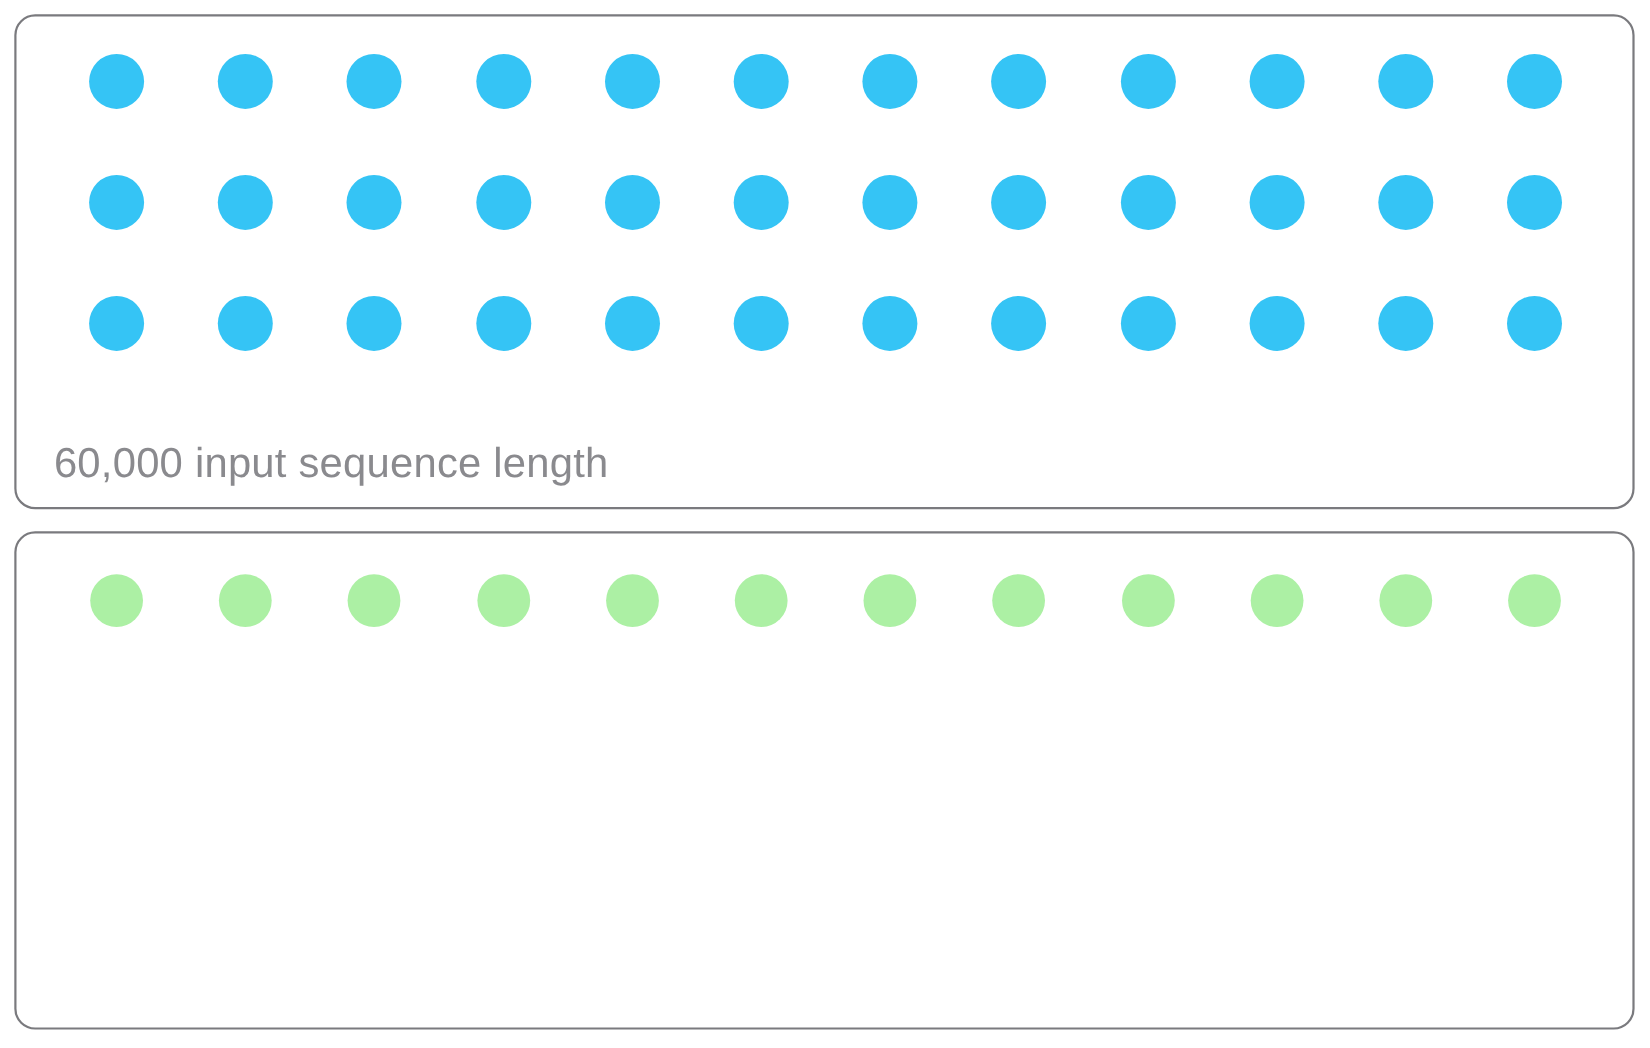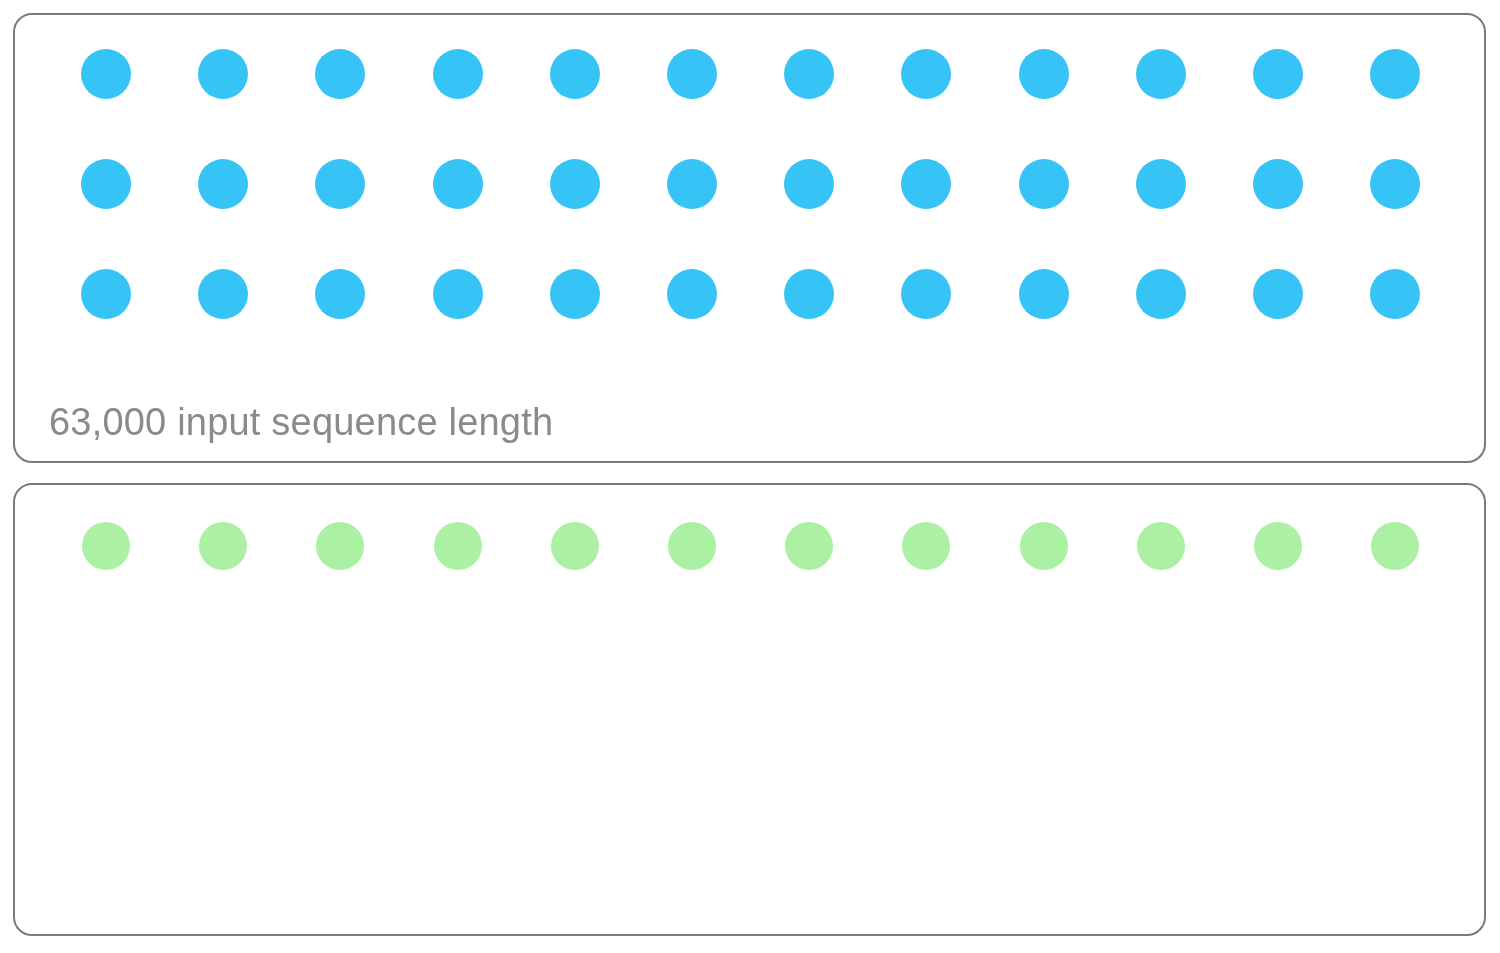--- a/index.html
+++ b/index.html
@@ -136,21 +136,21 @@
           <div class="dot dot-blue" style="background: rgb(53, 196, 245); width: 50px; height: 50px; left: 534.8px;"></div>
           <div class="dot dot-blue" style="background: rgb(53, 196, 245); width: 50px; height: 50px; left: 652px;"></div>
           <div class="dot dot-blue" style="background: rgb(53, 196, 245); width: 50px; height: 50px; left: 769.2px;"></div>
           <div class="dot dot-blue" style="background: rgb(53, 196, 245); width: 50px; height: 50px; left: 886.4px;"></div>
           <div class="dot dot-blue" style="background: rgb(53, 196, 245); width: 50px; height: 50px; left: 1003.6px;"></div>
           <div class="dot dot-blue" style="background: rgb(53, 196, 245); width: 50px; height: 50px; left: 1120.8px;"></div>
           <div class="dot dot-blue" style="background: rgb(53, 196, 245); width: 50px; height: 50px; left: 1238px;"></div>
           <div class="dot dot-blue" style="background: rgb(53, 196, 245); width: 50px; height: 50px; left: 1355.2px;"></div>
         </div>
       </div>
-    <div class="panel-caption" id="caption-input">63,000 input sequence length</div>
+    <div class="panel-caption" id="caption-input">60,000 input sequence length</div>
   </div>
 
   <div class="panel" id="panel-output">
     <div class="dot-grid" id="grid-output">
         <div class="dot-row" style="top: 37px;">
           <div class="dot dot-green" style="background: rgb(172, 240, 164); width: 48px; height: 48px; left: 67px;"></div>
           <div class="dot dot-green" style="background: rgb(172, 240, 164); width: 48px; height: 48px; left: 184.2px;"></div>
           <div class="dot dot-green" style="background: rgb(172, 240, 164); width: 48px; height: 48px; left: 301.4px;"></div>
           <div class="dot dot-green" style="background: rgb(172, 240, 164); width: 48px; height: 48px; left: 418.6px;"></div>
           <div class="dot dot-green" style="background: rgb(172, 240, 164); width: 48px; height: 48px; left: 535.8px;"></div>

